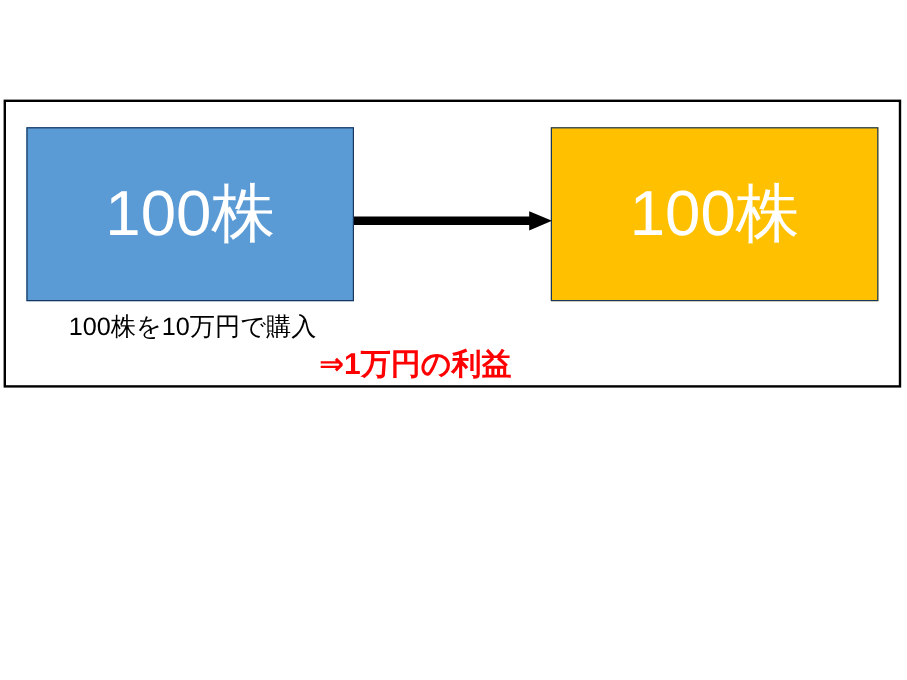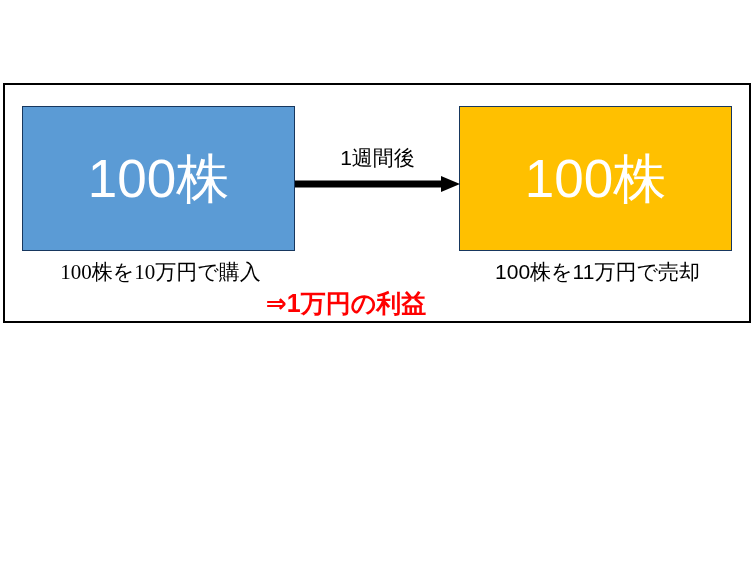--- a/index.html
+++ b/index.html
@@ -74,21 +74,20 @@
     position: absolute;
     font-size: 21px;
     color: #000000;
     white-space: nowrap;
     text-align: center;
   }
   #caption-buy {
     left: 20px;
     top: 215px;
     width: 273px;
-    font-family: Liberation Serif, serif;
   }
   #caption-sell {
     left: 457px;
     top: 215px;
     width: 273px;
   }
 
   
   .arrow-wrap {
     position: absolute;
@@ -135,23 +134,21 @@
     <div class="stock-box" id="box-buy" style="left:17px; top:21px;">
       <span class="box-label">100株</span>
     </div>
 
     <div class="stock-box" id="box-sell" style="left:454px; top:21px;">
       <span class="box-label">100株</span>
     </div>
 
     <div class="caption" id="caption-buy" style="left:8px; top:173px; width:295px;">100株を10万円で購入</div>
 
-    <div class="caption" id="caption-sell" style="left:445px; top:173px; width:295px;">100株を11万円で売却</div>
 
-    <div class="arrow-label" style="left:290px; top:59px;">1週間後</div>
 
     <div class="arrow-wrap" style="left:290px; top:89px;">
       <svg width="165" height="20" viewBox="0 0 165 20" xmlns="http://www.w3.org/2000/svg">
         <line x1="0" y1="10" x2="148" y2="10" stroke="#000000" stroke-width="7"></line>
         <polygon points="146,2 165,10 146,18" fill="#000000"></polygon>
       </svg>
     </div>
 
   </div>
 

